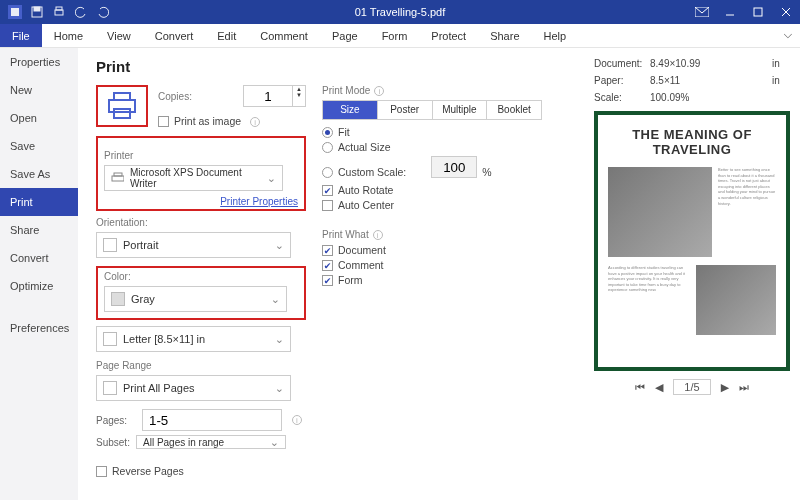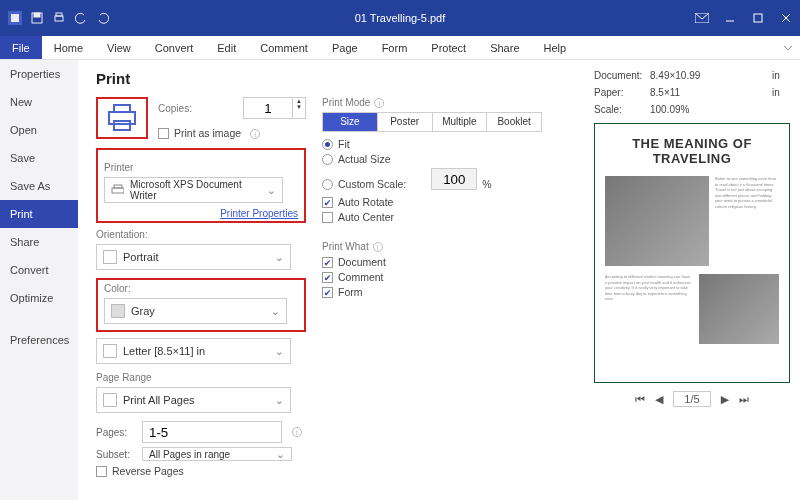--- a/index.html
+++ b/index.html
@@ -1,17 +1,17 @@
 <!DOCTYPE html>
 <html><head>
 <meta charset="utf-8">
 <style>
   * { box-sizing: border-box; margin: 0; padding: 0; font-family: "Segoe UI", Arial, sans-serif; }
   body { width: 800px; height: 500px; overflow: hidden; background: #fff; font-size: 11px; color: #333; }
-  .titlebar { height: 36px; background: #23409a; color: #fff; display: flex; align-items: center; position: relative; }
+  .titlebar { height: 24px; background: #23409a; color: #fff; display: flex; align-items: center; position: relative; }
   .titlebar .tb-icons { display: flex; gap: 8px; padding-left: 8px; }
   .titlebar .tb-icons span { width: 14px; height: 14px; display: inline-flex; align-items: center; justify-content: center; opacity: .9; }
   .titlebar .title { position:absolute; left:0; right:0; text-align:center; font-size:11px; pointer-events:none; }
   .titlebar .win-controls { margin-left: auto; display: flex; gap: 0; }
   .titlebar .win-controls span { width: 28px; height: 24px; display: inline-flex; align-items: center; justify-content: center; }
   .menubar { height: 24px; background: #fff; border-bottom: 1px solid #e5e5e5; display: flex; align-items: stretch; padding-left: 0; position: relative; }
   .menubar .mitem { padding: 0 12px; display: flex; align-items: center; font-size: 11px; color: #333; cursor: pointer; }
   .menubar .mitem.active { background: #3047b0; color: #fff; }
   .menubar .chev { position:absolute; right:8px; top:4px; color:#666; }
   .body { display: flex; height: calc(500px - 48px); }
@@ -36,21 +36,21 @@
   .chkbox { width:11px; height:11px; border:1px solid #999; display:inline-flex; align-items:center; justify-content:center; font-size:9px; color:#3047b0; }
   .chkbox.on::after { content:"✔"; }
   .rdot { width:11px; height:11px; border:1px solid #999; border-radius:50%; display:inline-flex; align-items:center; justify-content:center; }
   .rdot.on::after { content:""; width:5px; height:5px; background:#3047b0; border-radius:50%; }
   .segbtns { display:flex; border:1px solid #cfcfcf; width: 220px; height: 20px; }
   .segbtns span { flex:1; text-align:center; font-size:10px; line-height:18px; border-left:1px solid #cfcfcf; }
   .segbtns span:first-child { border-left:none; }
   .segbtns span.active { background:#3f56c8; color:#fff; }
   .info-i { display:inline-block; width:10px; height:10px; border:1px solid #bbb; border-radius:50%; font-size:8px; line-height:10px; text-align:center; color:#bbb; margin-left:4px; }
   .docmeta { font-size:10px; color:#444; display:grid; grid-template-columns: 56px auto 18px; row-gap:6px; margin-bottom:8px; }
-  .preview { border:1px solid #14532d; width: 196px; height: 260px; background:#fff; padding: 12px 10px; }
+  .preview { border:4px solid #14532d; width: 196px; height: 260px; background:#fff; padding: 12px 10px; }
   .preview h3 { font-size: 13px; font-weight: 800; letter-spacing:.5px; text-align:center; margin-bottom: 10px; font-family: Arial Black, Arial; }
   .ph-img { background: linear-gradient(135deg,#777,#aaa); }
   .tiny { font-size:4px; color:#888; line-height:1.4; }
   .pager { display:flex; align-items:center; justify-content:center; gap:10px; margin-top:8px; color:#555; font-size:11px; }
   svg { display:block; }
 </style>
 </head>
 <body>
 
 <div class="titlebar">
@@ -220,28 +220,28 @@
               <span>Print All Pages</span>
               <span class="caret">⌄</span>
             </div>
           </div>
 
           <div style="display:flex; align-items:center; gap:6px; margin-top:6px">
             <span style="width:40px; font-size:10px; color:#666">Pages:</span>
             <input class="txtinput" style="width: 140px; text-align: left; padding-left: 6px;" value="1-5">
             <span class="info-i">i</span>
           </div>
-          <div style="display:flex; align-items:center; gap:6px; margin-top:4px">
+          <div style="display:flex; align-items:center; margin-top:4px">
             <span style="width:40px; font-size:10px; color:#666">Subset:</span>
             <div class="select" style="width:150px; height:14px">
               <span style="font-size:10px">All Pages in range</span>
               <span class="caret">⌄</span>
             </div>
           </div>
-          <label class="check" style="margin-top:4px">
+          <label class="check" style="margin-top:16px">
             <span class="chkbox"></span>
               <span>Reverse Pages</span>
           </label>
         </div>
 
         <div style="width:230px">
           <span class="lbl"><span>Print Mode</span><span class="info-i">i</span></span>
           <div class="segbtns">
             <span class="active">Size</span>
             <span>Poster</span>

